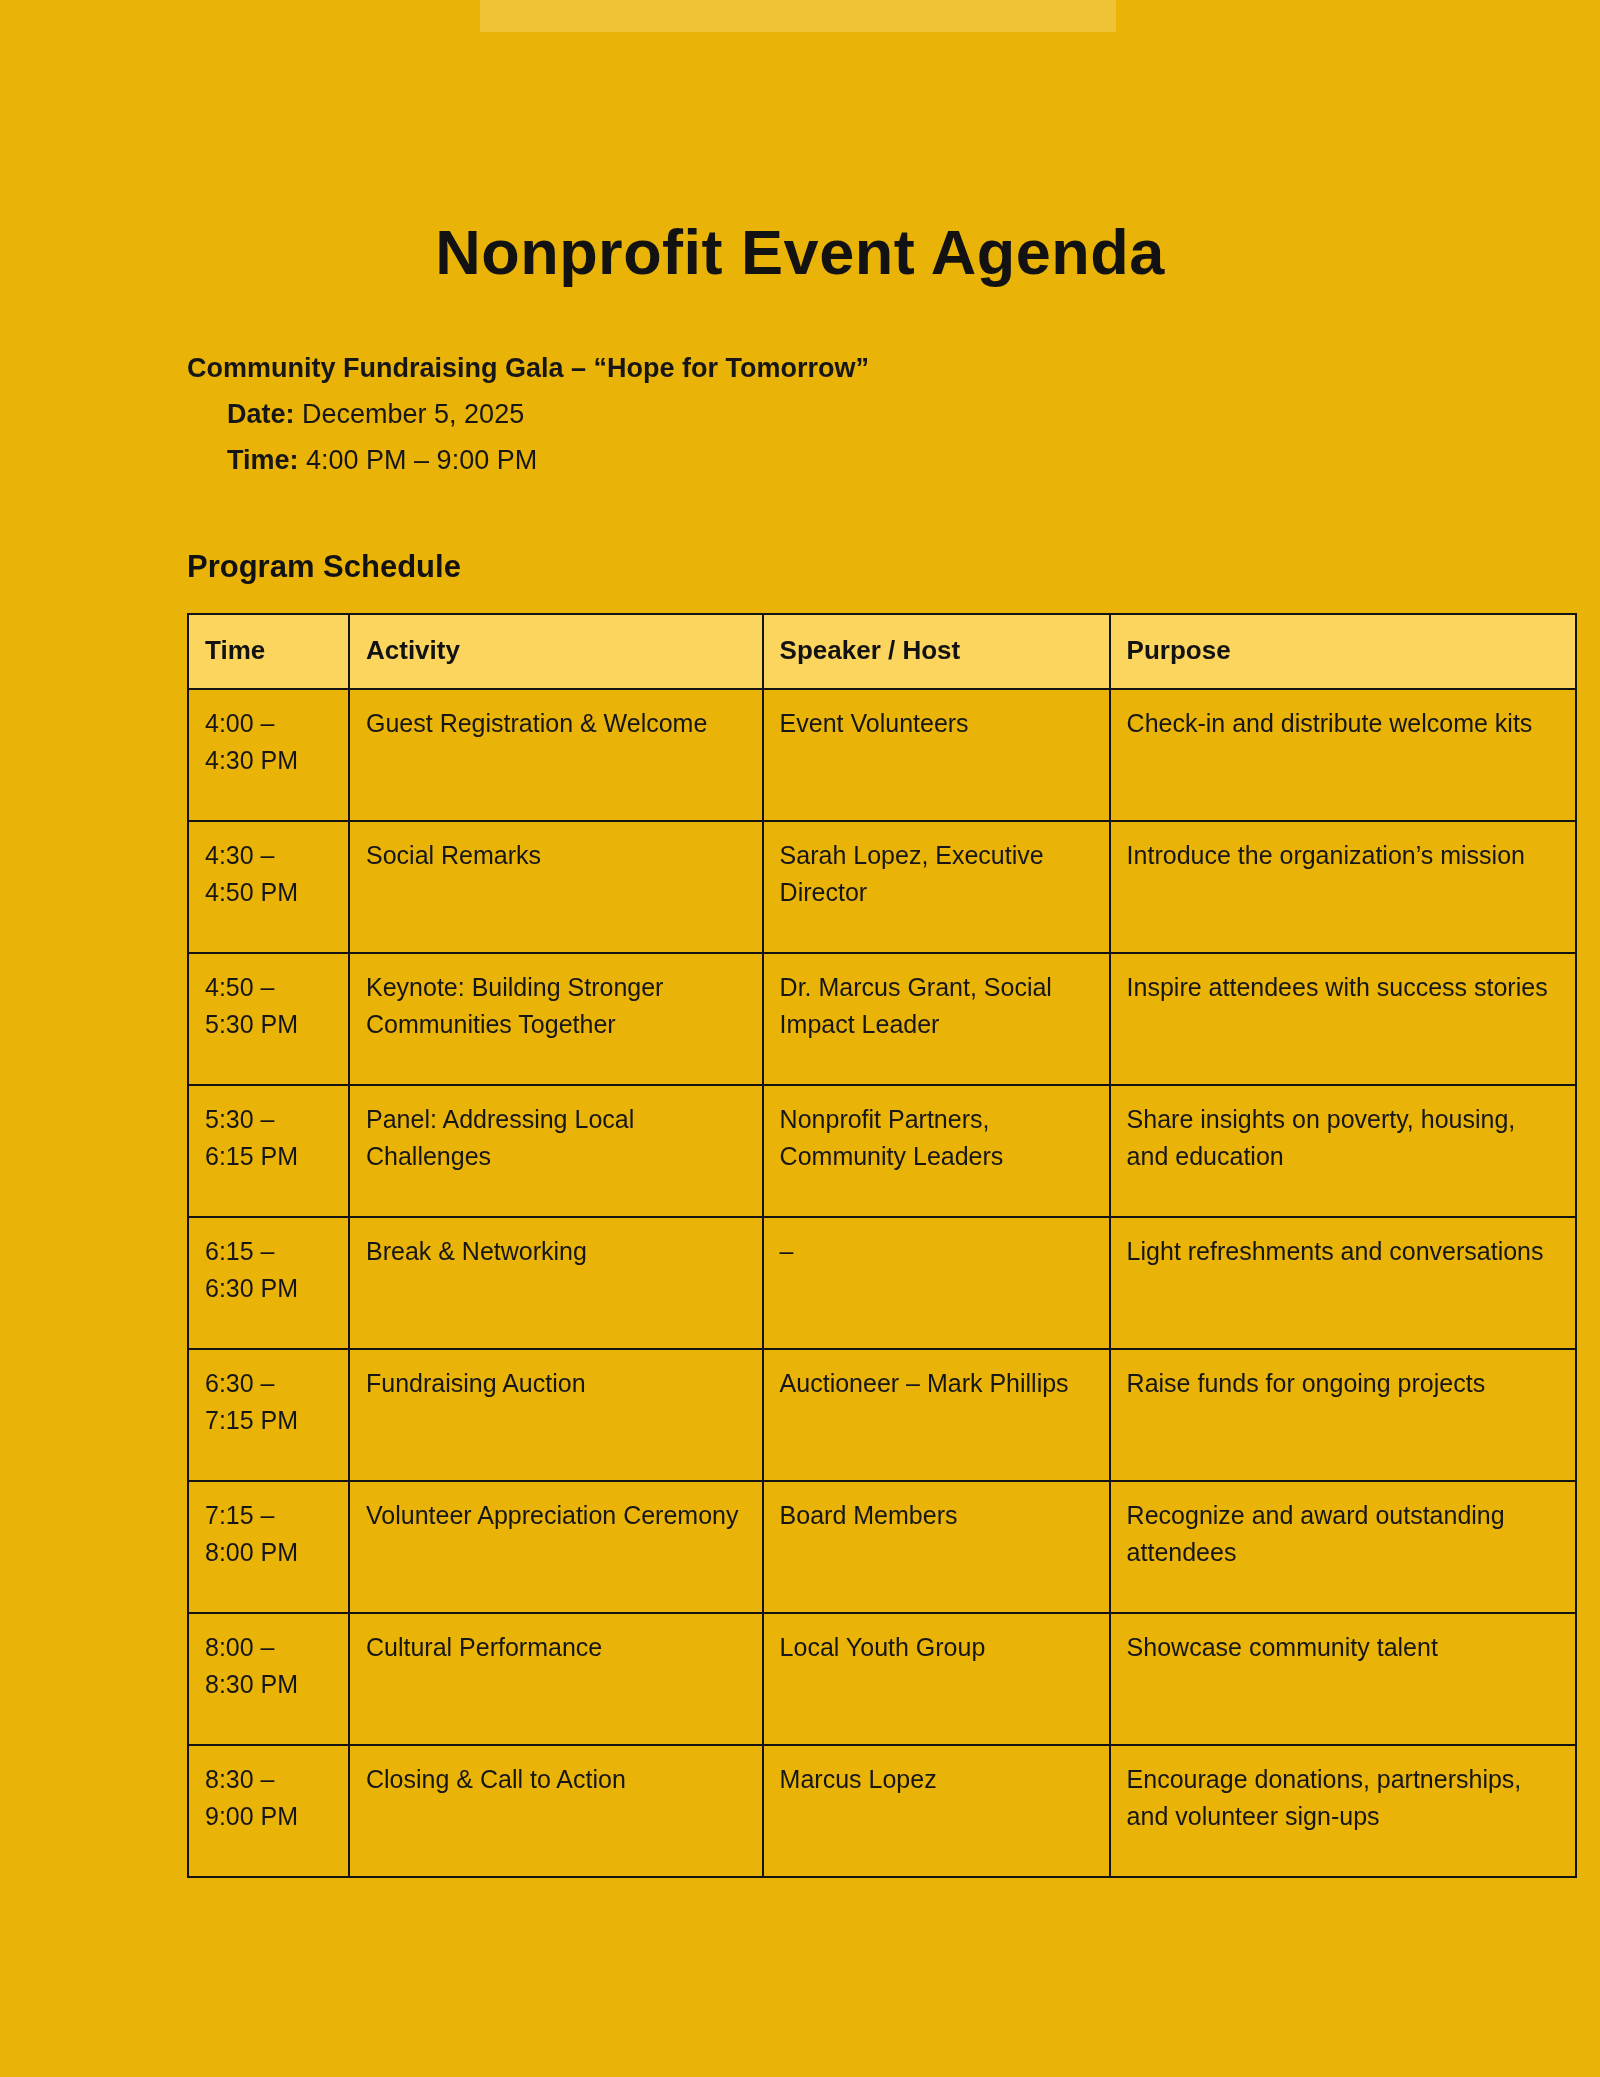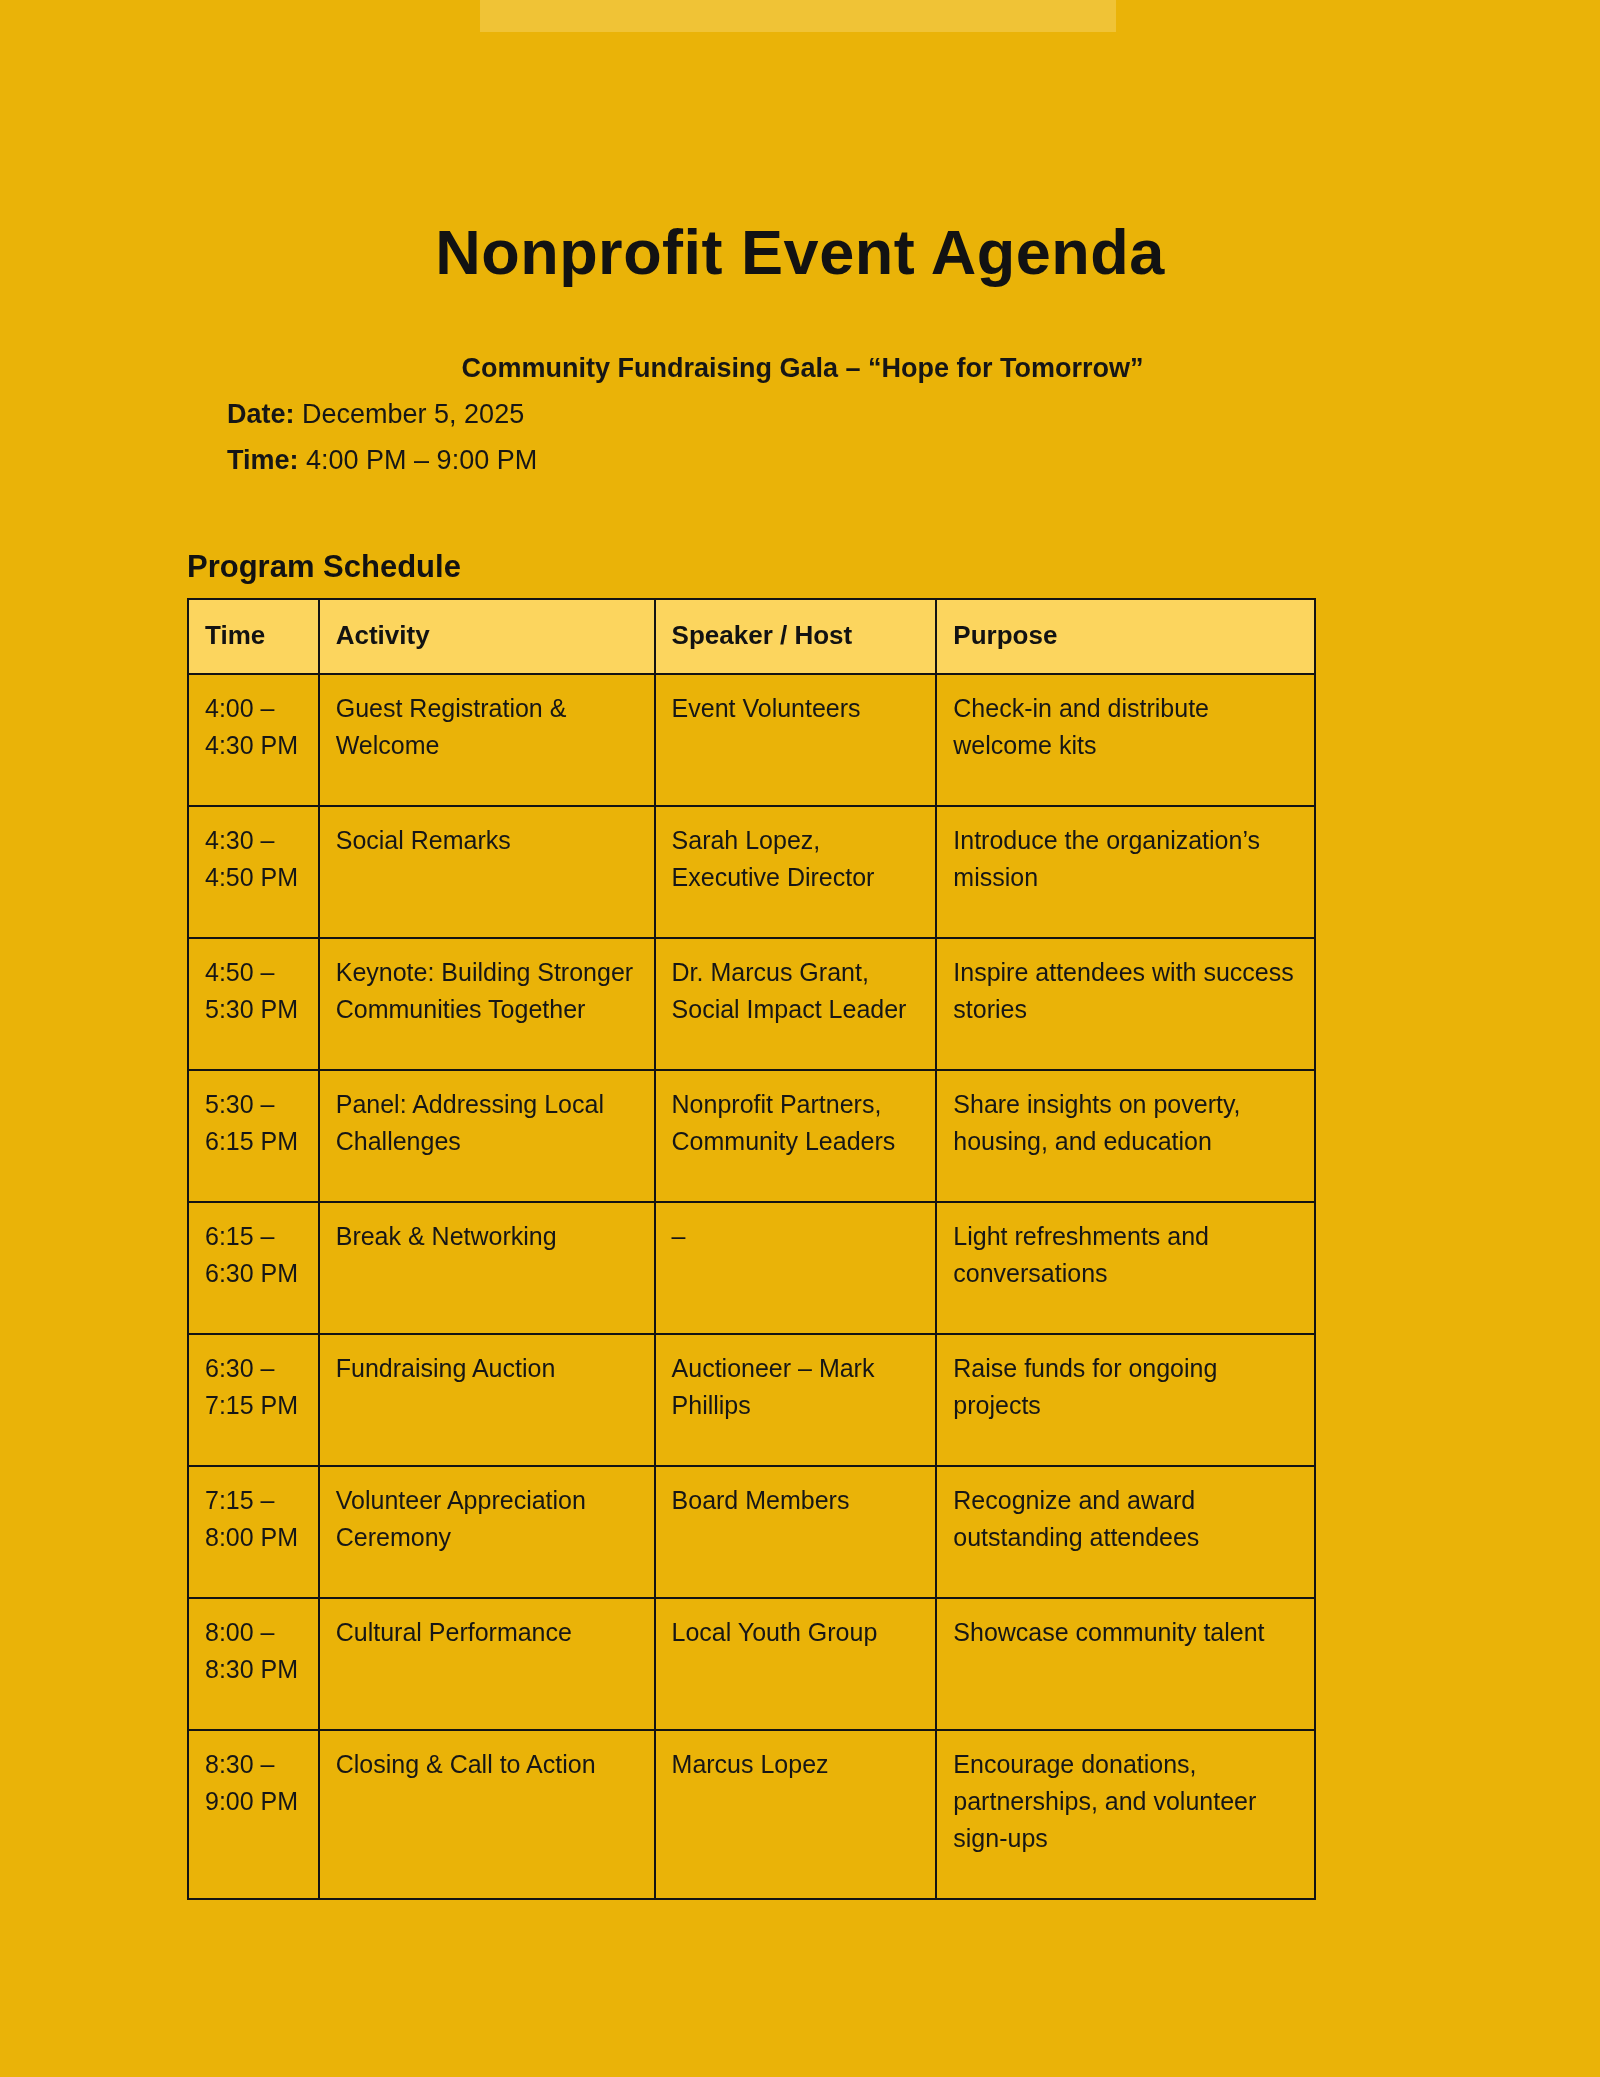--- a/index.html
+++ b/index.html
@@ -34,30 +34,30 @@
     color: #121212;
     line-height: 1.1;
   }
   .details {
     margin: 58px 182px 0 187px;
     font-size: 27px;
     line-height: 46px;
   }
   .detail-line { white-space: nowrap; }
   .detail-line .label { font-weight: 700; margin-left: 40px; }
-  .detail-line.all-bold { font-weight: 700; text-align: center; }
+  .detail-line.all-bold { font-weight: 700; }
   .section-heading {
     margin: 66px 15px 0 187px;
     font-size: 31px;
     font-weight: 700;
     color: #121212;
   }
   table.schedule {
-    margin: 13px 0 0 187px;
-    width: 1129px;
+    margin: 28px 0 0 187px;
+    width: 1390px;
     border-collapse: collapse;
     table-layout: fixed;
     font-size: 25px;
   }
   table.schedule col.c-time    { width: 11.6%; }
   table.schedule col.c-activity{ width: 29.8%; }
   table.schedule col.c-speaker { width: 25.0%; }
   table.schedule col.c-purpose { width: 33.6%; }
   table.schedule th, table.schedule td {
     border: 2px solid #131313;

